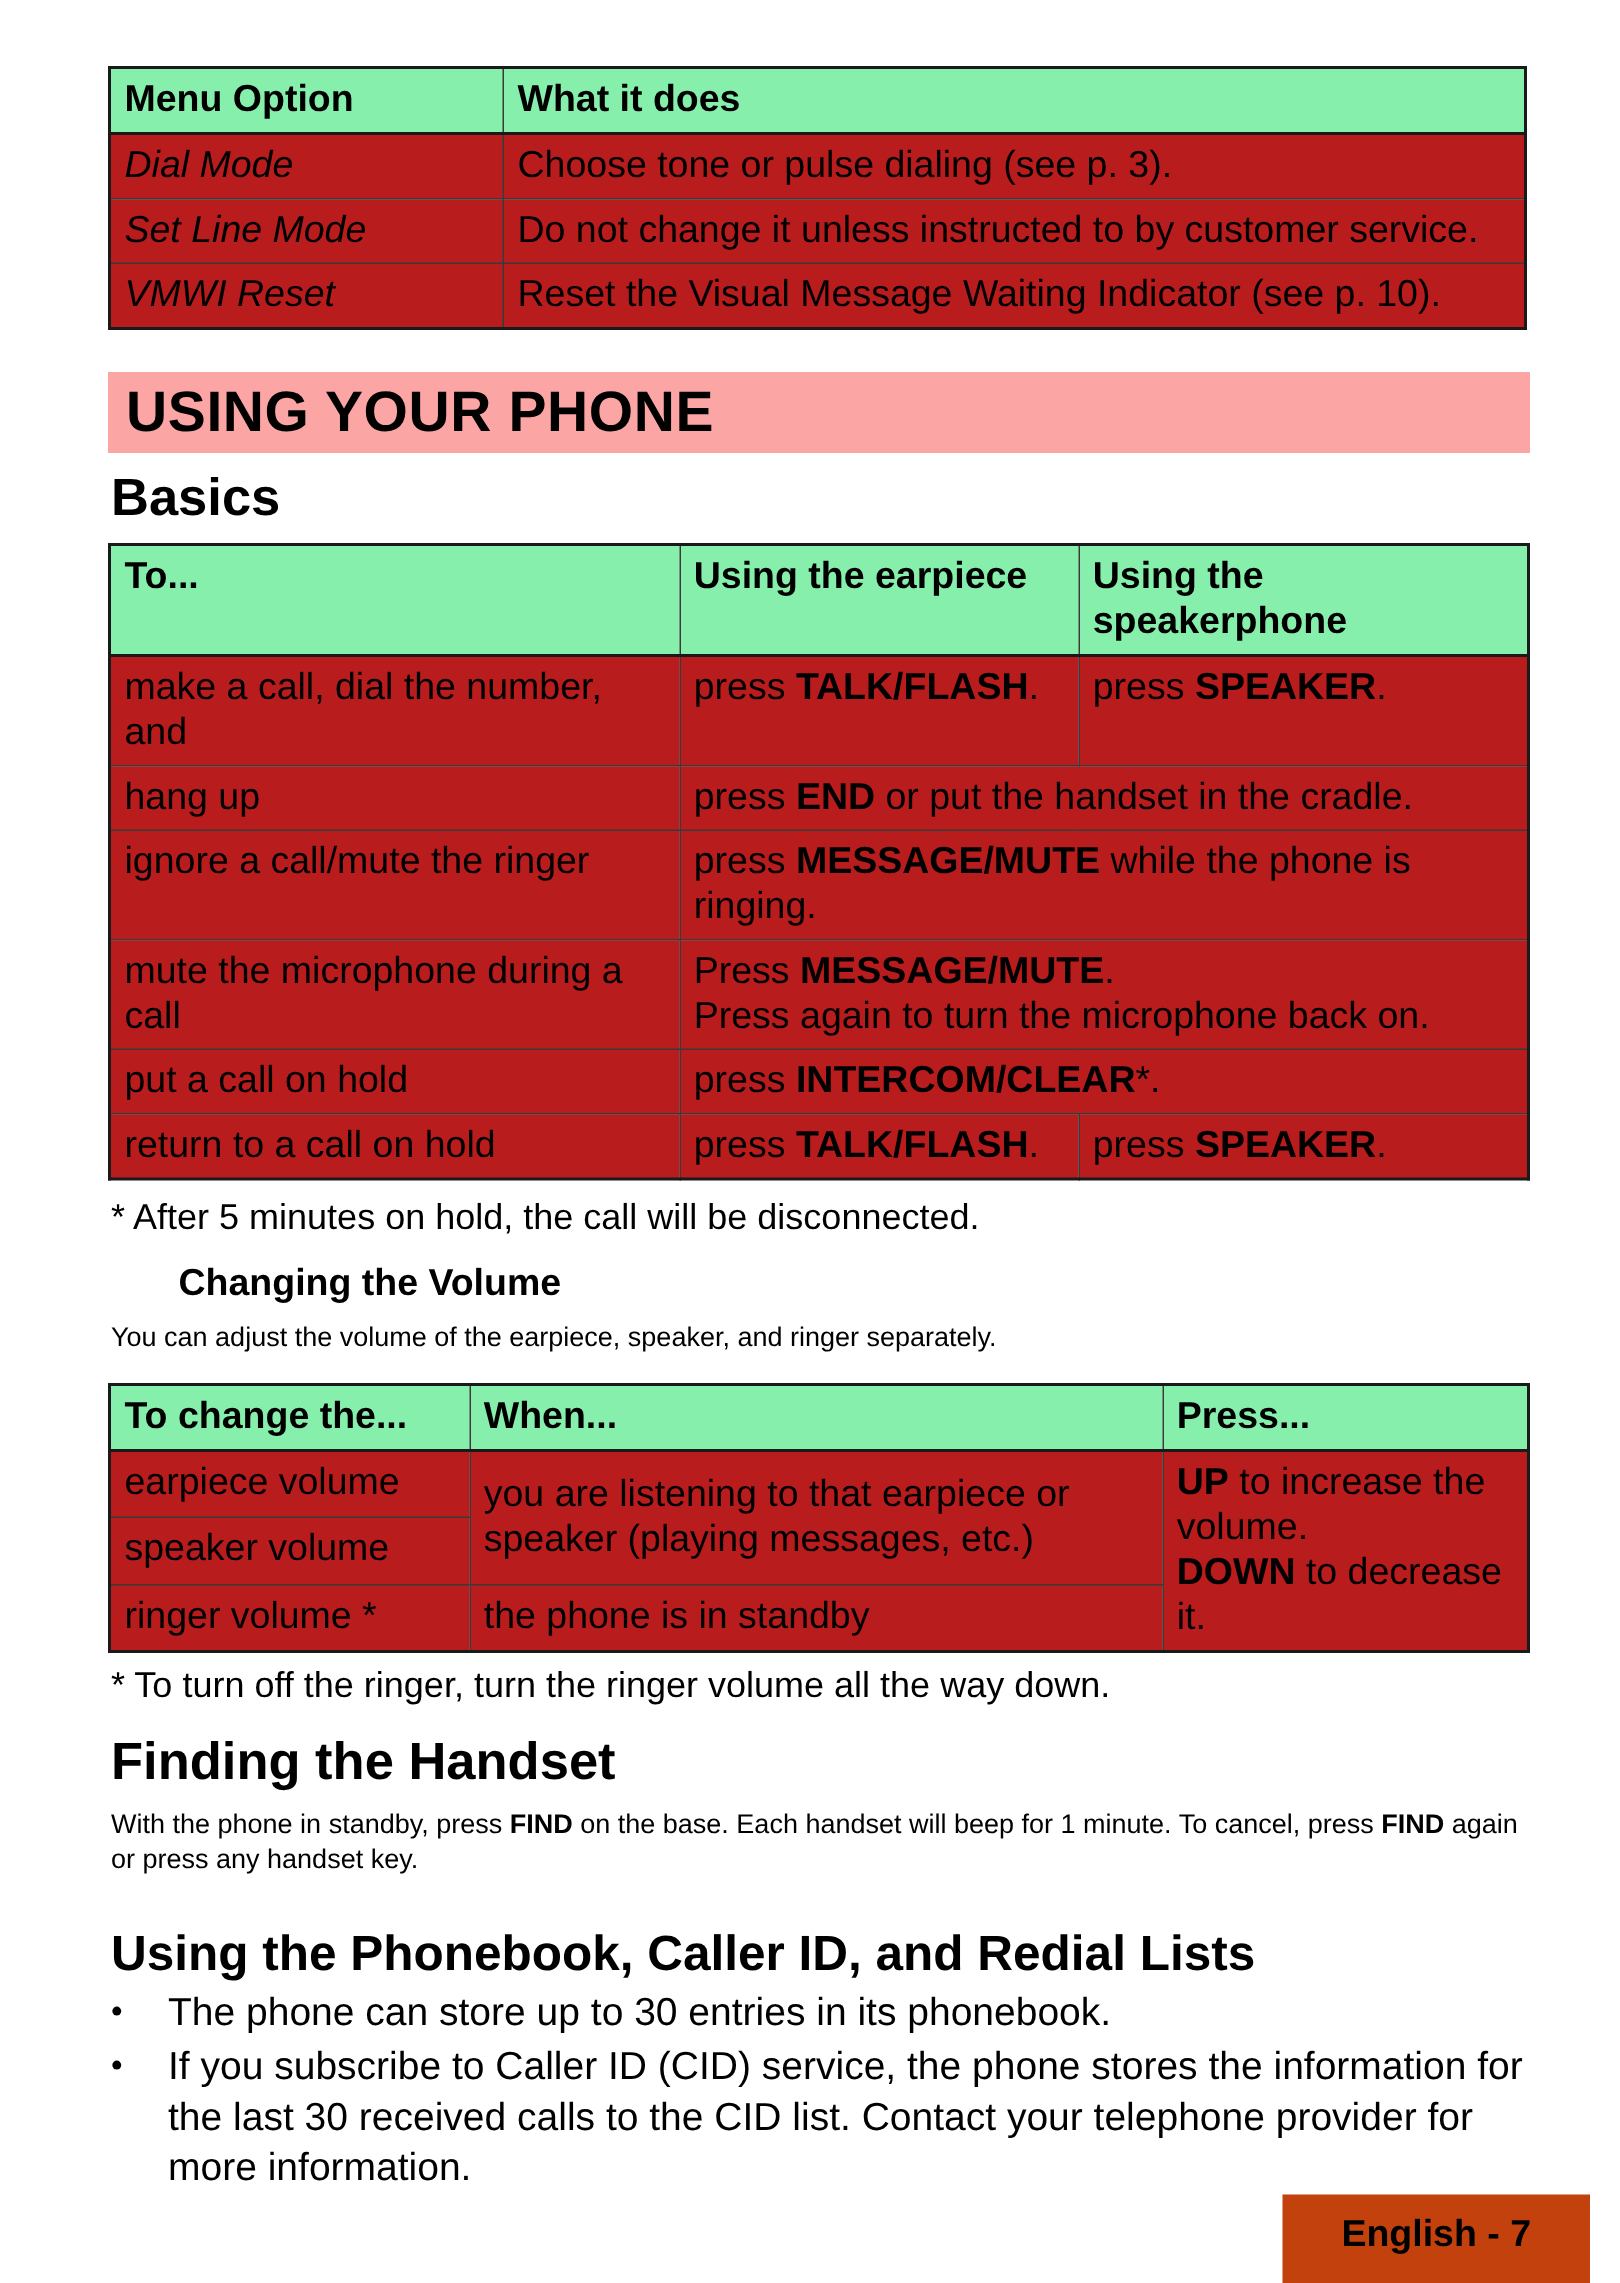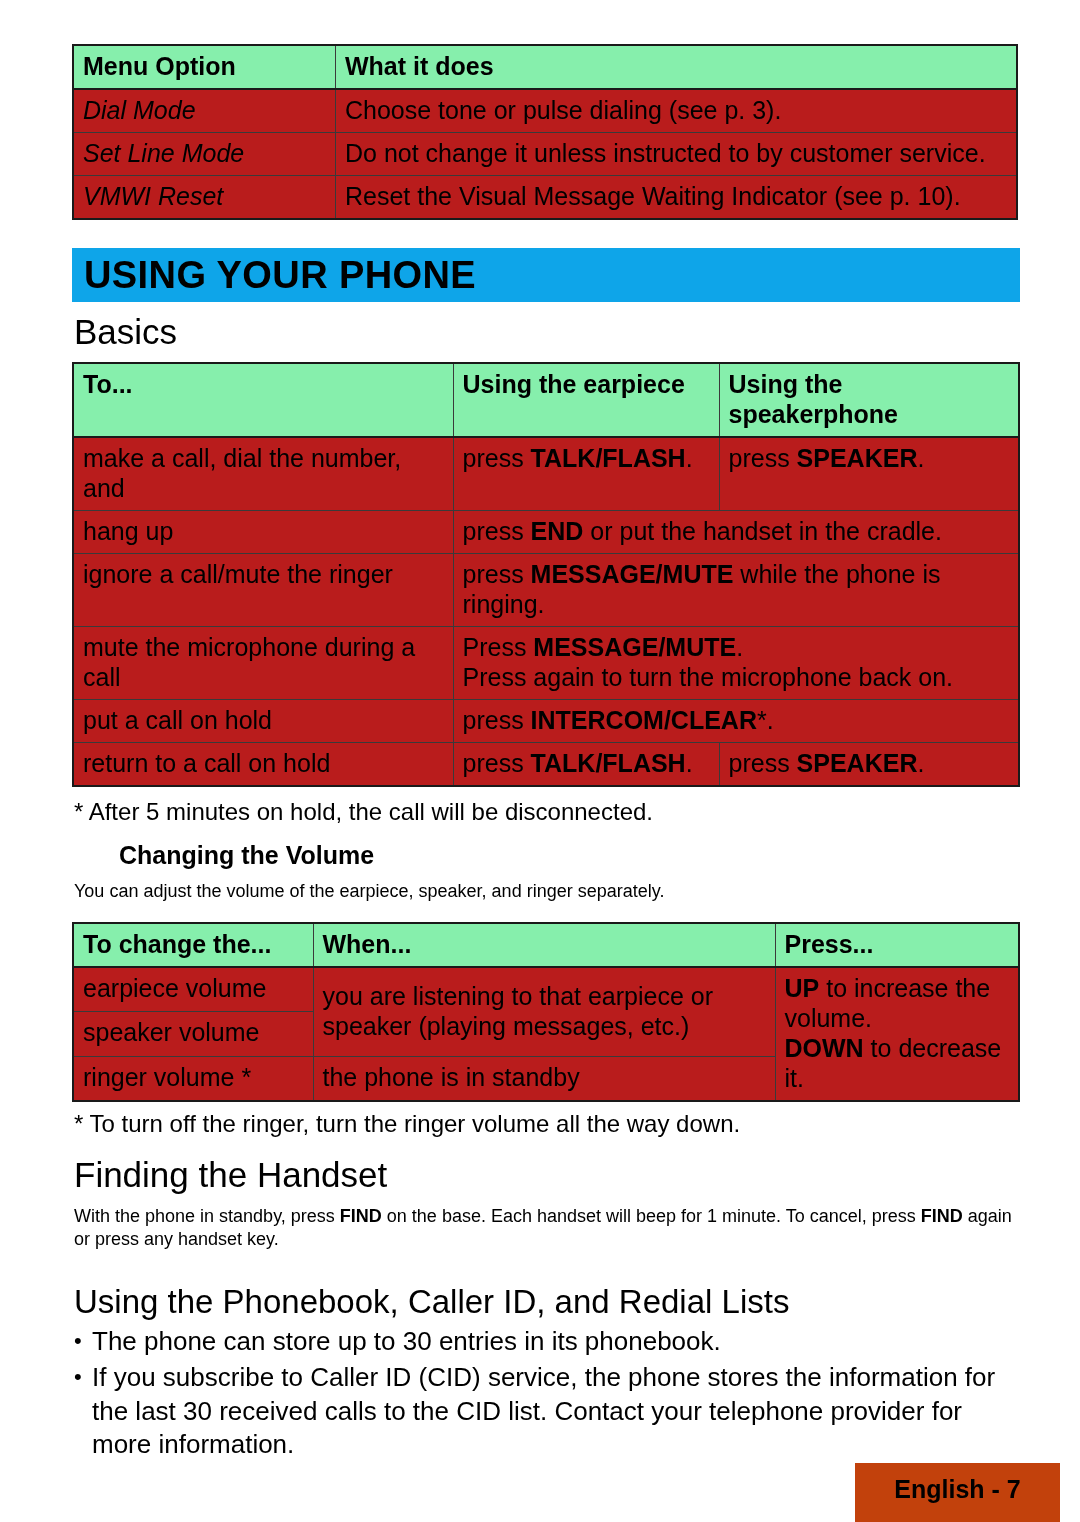--- a/index.html
+++ b/index.html
@@ -59,37 +59,37 @@
   }
   #menu-table th:nth-child(1), #menu-table td:nth-child(1) { width: 243px; }
 
   
   .banner {
     position: absolute;
     left: 72px;
     top: 248px;
     width: 948px;
     height: 54px;
-    background: #0ea5e9;
+    background: #fca5a5;
   }
   .banner-text {
     position: absolute;
     left: 12px;
     top: 6px;
     font-size: 38px;
     font-weight: bold;
     letter-spacing: 0.4px;
   }
 
   
   .h2 {
     position: absolute;
     left: 74px;
     font-size: 35px;
-    font-weight: normal;
+    font-weight: bold;
   }
   .h3 {
     position: absolute;
     left: 74px;
     font-size: 25px;
     font-weight: bold;
     padding-left: 45px;
   }
 
   
@@ -139,21 +139,21 @@
     display: flex;
     align-items: flex-start;
     margin-bottom: 2px;
   }
   .bullet-dot {
     width: 18px;
     flex: 0 0 18px;
     font-size: 22px;
     line-height: 1.42;
   }
-  .bullet-text { flex: 1 1 auto; }
+  .bullet-text { flex: 1 1 auto; margin-left: 20px; }
 
   
   .footer-box {
     position: absolute;
     left: 855px;
     top: 1463px;
     width: 205px;
     height: 59px;
     background: #c2410c;
   }

